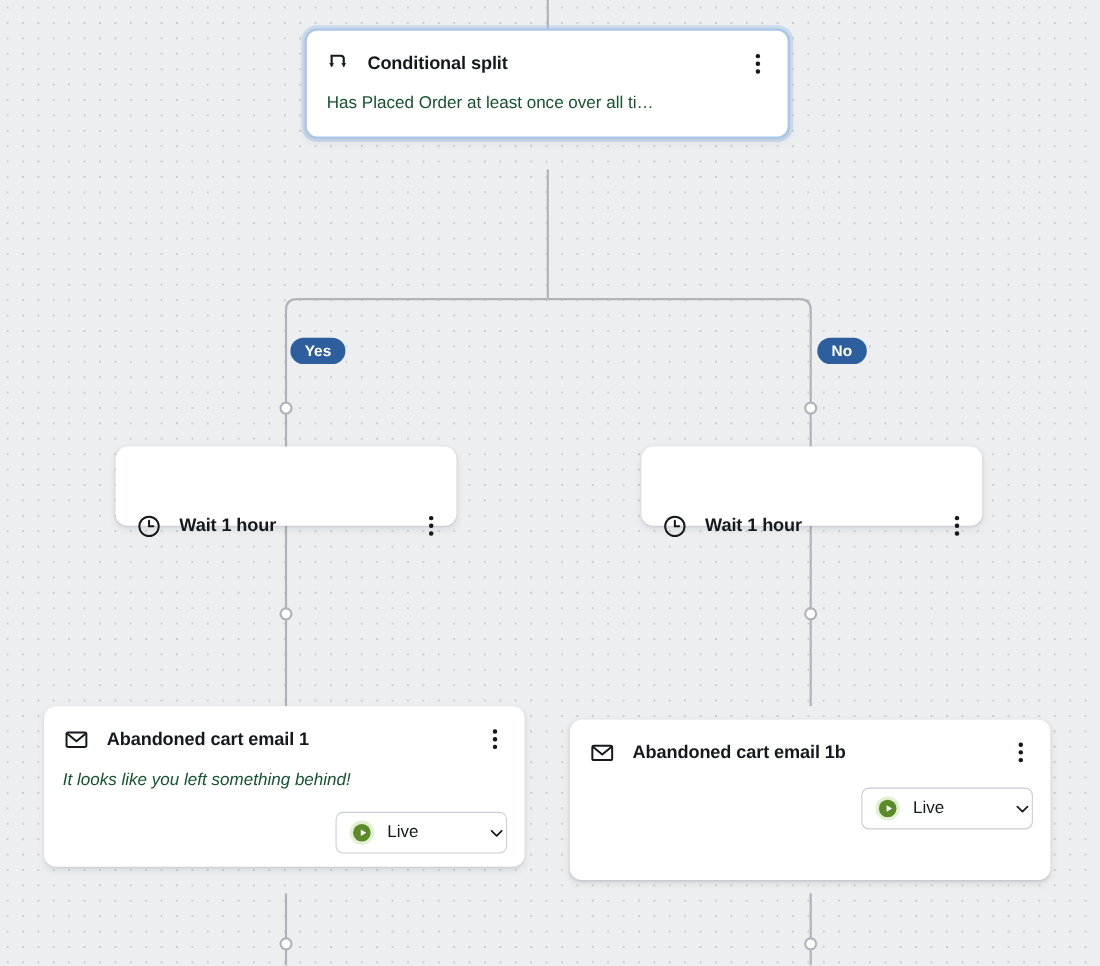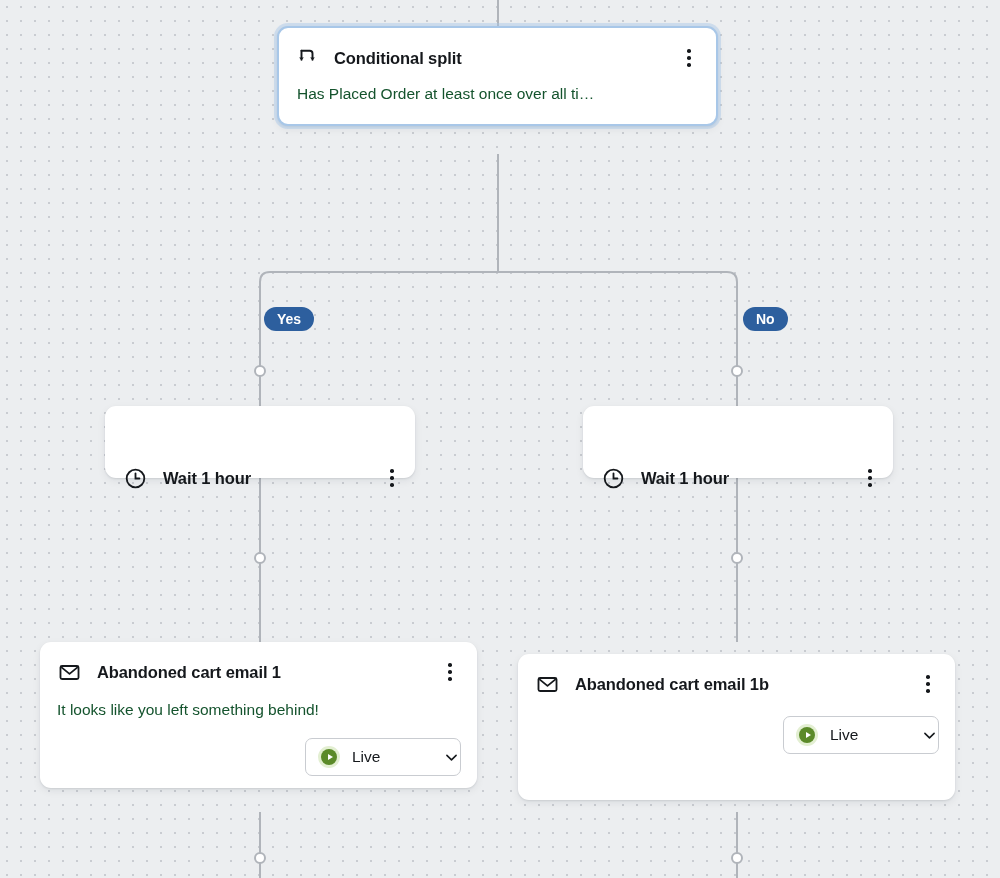--- a/index.html
+++ b/index.html
@@ -150,20 +150,21 @@
   }
   #node-email-1  { left: 40px;  width: 437px; }
   #node-email-1b { left: 518px; width: 437px; margin-top: 12px; }
   .email-node .node-header {
     padding: 16px 16px 0 17px;
     height: 44px;
   }
   .email-node .node-icon { margin-right: 16px; }
   .email-node .node-sub {
     padding: 14px 18px 0 17px;
+    font-style: italic;
   }
   .email-footer {
     display: flex;
     justify-content: flex-end;
     padding: 18px 16px 0 16px;
   }
   .status-select {
     display: flex;
     align-items: center;
     height: 38px;

